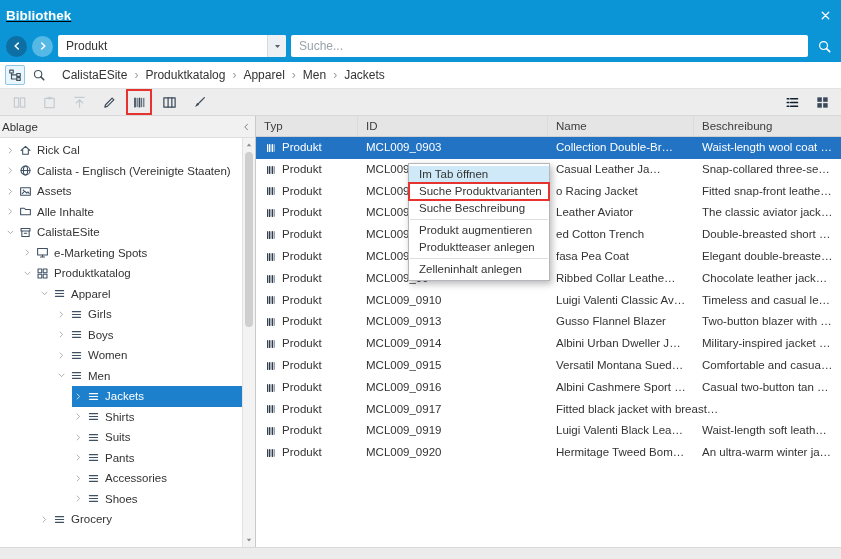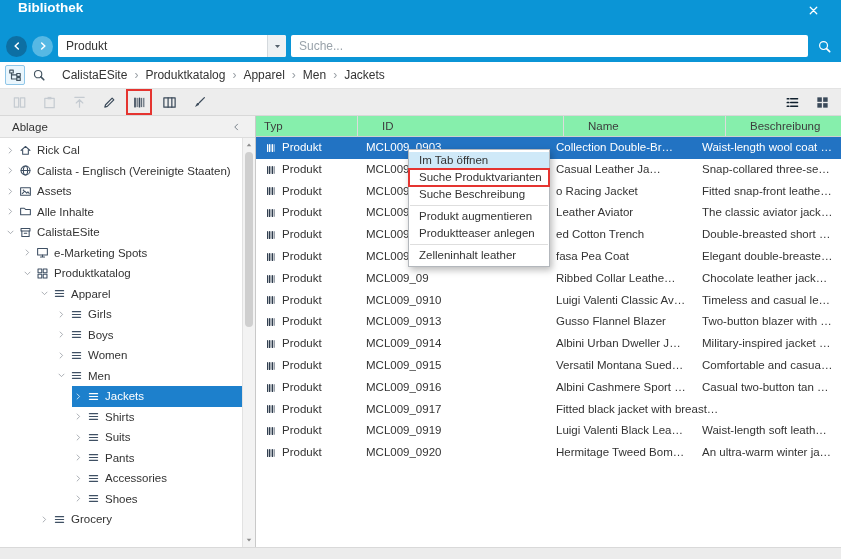--- a/index.html
+++ b/index.html
@@ -1,21 +1,21 @@
 <!DOCTYPE html>
 <html><head>
 <meta charset="utf-8">
 <style>
   * { margin:0; padding:0; box-sizing:border-box; }
   html,body { background:#9a9a9a; }
   body { font-family:"Liberation Sans", sans-serif; }
   .window { position:relative; width:841px; height:559px; background:#fff; overflow:hidden; }
 
   
-  .titlebar { height:30px; background:#0b95d6; display:flex; align-items:flex-start; padding:0 18px; }
+  .titlebar { height:30px; background:#0b95d6; display:flex; align-items:center; padding:0 6px;text-decoration:underline; }
   .title { color:#fff; font-size:13.5px; font-weight:bold; }
   .close { margin-left:auto; width:20px; height:20px; display:flex; align-items:center; justify-content:center; color:#fff; cursor:pointer; }
   .close svg { width:13px; height:13px; }
 
   
   .toolbar { height:32px; background:#0b95d6; display:flex; align-items:center; padding:0 6px; gap:5px; }
   .nav-btn { width:21px; height:21px; min-width:21px; border-radius:50%; display:flex; align-items:center; justify-content:center; color:#fff; }
   .nav-btn svg { width:12px; height:12px; }
   .nav-btn.back { background:#0d6fa3; }
   .nav-btn.fwd  { background:#56b8e4; }
@@ -44,21 +44,21 @@
   .ab-right { margin-left:auto; }
   .ab-icon { width:22px; height:22px; margin:0 4px; display:flex; align-items:center; justify-content:center; color:#3b4a5a; }
   .ab-icon svg { width:15px; height:15px; }
   .ab-icon.disabled { color:#c5cbd1; }
   .ab-icon.annotated { outline:2px solid #e53430; outline-offset:0px; }
   .ab-icon.vt.active { color:#10202e; }
 
   
   .content { display:flex; height:431px; }
   .sidebar { width:256px; min-width:256px; border-right:1px solid #c9c9c9; display:flex; flex-direction:column; background:#fff; }
-  .sidebar-header { height:22px; background:#f1f1f1; border-bottom:1px solid #ddd; display:flex; align-items:center; padding:0 12px; font-size:11.5px; color:#333; }
+  .sidebar-header { height:22px; background:#f1f1f1; border-bottom:1px solid #ddd; display:flex; align-items:center; padding:0 2px; font-size:11.5px; color:#333; }
   .collapse { margin-left:auto; width:14px; height:14px; display:flex; align-items:center; justify-content:center; color:#5f6a75; }
   .collapse svg { width:10px; height:10px; }
   .sidebar-body { flex:1; display:flex; overflow:hidden; }
   .tree { flex:1; overflow:hidden; padding-top:2px; }
   .tree-item { height:20.5px; display:flex; align-items:center; font-size:11.5px; color:#333; white-space:nowrap; overflow:hidden; cursor:default; }
   .tree-item.selected { background:#1d80cc; color:#fff; }
   .tchev { width:13px; min-width:13px; display:flex; align-items:center; justify-content:center; color:#8d939b; }
   .tchev svg { width:9px; height:9px; }
   .tree-item.selected .tchev { color:#fff; }
   .ticon { width:15px; min-width:15px; height:15px; display:flex; align-items:center; justify-content:center; color:#3e4f63; margin:0 4px 0 1px; }
@@ -66,40 +66,40 @@
   .tree-item.selected .ticon { color:#fff; }
   .tlabel { overflow:hidden; text-overflow:ellipsis; }
 
   .vscroll { width:13px; min-width:13px; background:#f3f3f3; border-left:1px solid #e2e2e2; position:relative; }
   .arr { position:absolute; left:0; right:0; height:12px; display:flex; align-items:center; justify-content:center; color:#8b8b8b; }
   .arr svg { width:8px; height:8px; }
   .arr.up { top:1px; } .arr.down { bottom:1px; }
   .thumb { position:absolute; left:2px; right:2px; top:14px; height:175px; background:#cfcfcf; border-radius:5px; }
 
   .main { flex:1; display:flex; flex-direction:column; background:#fff; overflow:hidden; }
-  .thead { display:flex; height:21px; background:#86efac; border-bottom:1px solid #cfcfcf;gap:16px; }
+  .thead { display:flex; height:21px; background:#e5e5e5; border-bottom:1px solid #cfcfcf; }
   .th { display:flex; align-items:center; padding:0 8px; font-size:11.5px; color:#3d3d3d; border-right:1px solid #dcdcdc; }
   .col-typ { width:102px; min-width:102px; }
   .col-id { width:190px; min-width:190px; }
   .col-name { width:146px; min-width:146px; }
   .col-desc { flex:1; border-right:none; }
   .tbody { flex:1; overflow:hidden; }
   .trow { display:flex; height:21.8px; align-items:center; }
   .td { font-size:11.5px; color:#333; padding:0 8px; white-space:nowrap; overflow:hidden; text-overflow:ellipsis; line-height:21.8px; }
   .td.col-typ { display:flex; align-items:center; }
   .pticon { width:13px; height:13px; color:#2e3c4d; margin-right:5px; display:inline-flex; align-items:center; justify-content:center; }
   .pticon svg { width:12px; height:12px; }
   .trow.selected { background:#2273c3; }
   .trow.selected .td { color:#fff; }
   .trow.selected .pticon { color:#fff; }
 
   .status-strip { height:12px; background:#ececec; border-top:1px solid #d9d9d9; }
 
   
-  .context-menu { position:absolute; left:408px; top:149px; width:142px; background:#fff; border:1px solid #b3b7bc; box-shadow:2px 3px 7px rgba(0,0,0,0.28); padding:2px 0; z-index:20; }
+  .context-menu { position:absolute; left:408px; top:163px; width:142px; background:#fff; border:1px solid #b3b7bc; box-shadow:2px 3px 7px rgba(0,0,0,0.28); padding:2px 0; z-index:20; }
   .cm-item { height:17px; line-height:17px; font-size:11.5px; color:#333; padding:0 10px; white-space:nowrap; cursor:default; }
   .cm-item.hovered { background:#cfe9f8; }
   .cm-item.annotated { outline:2px solid #e53430; outline-offset:-1px; }
   .cm-sep { height:1px; background:#dedede; margin:2px 1px; }
 
   [data-icon] svg { display:block; }
 </style>
 </head>
 <body>
 
@@ -744,16 +744,16 @@
   <div class="status-strip"></div>
 
   <div class="context-menu">
       <div class="cm-item hovered">Im Tab öffnen</div>
       <div class="cm-item annotated">Suche Produktvarianten</div>
       <div class="cm-item">Suche Beschreibung</div>
       <div class="cm-sep"></div>
       <div class="cm-item">Produkt augmentieren</div>
       <div class="cm-item">Produktteaser anlegen</div>
       <div class="cm-sep"></div>
-      <div class="cm-item">Zelleninhalt leather</div>
+      <div class="cm-item">Zelleninhalt anlegen</div>
     </div>
 
 </div>
 
 </body></html>

